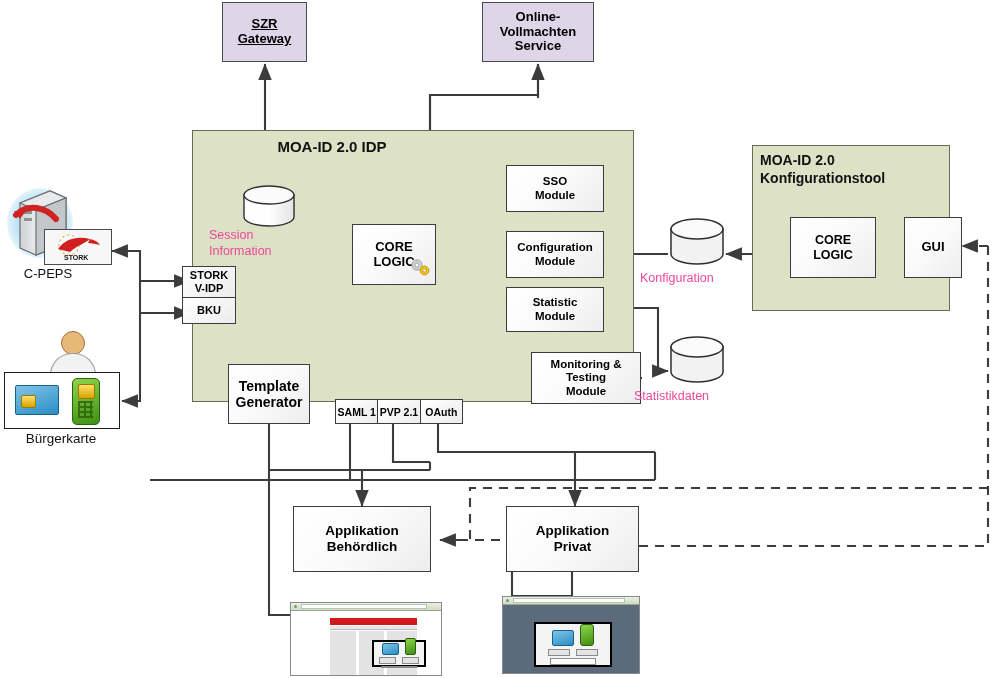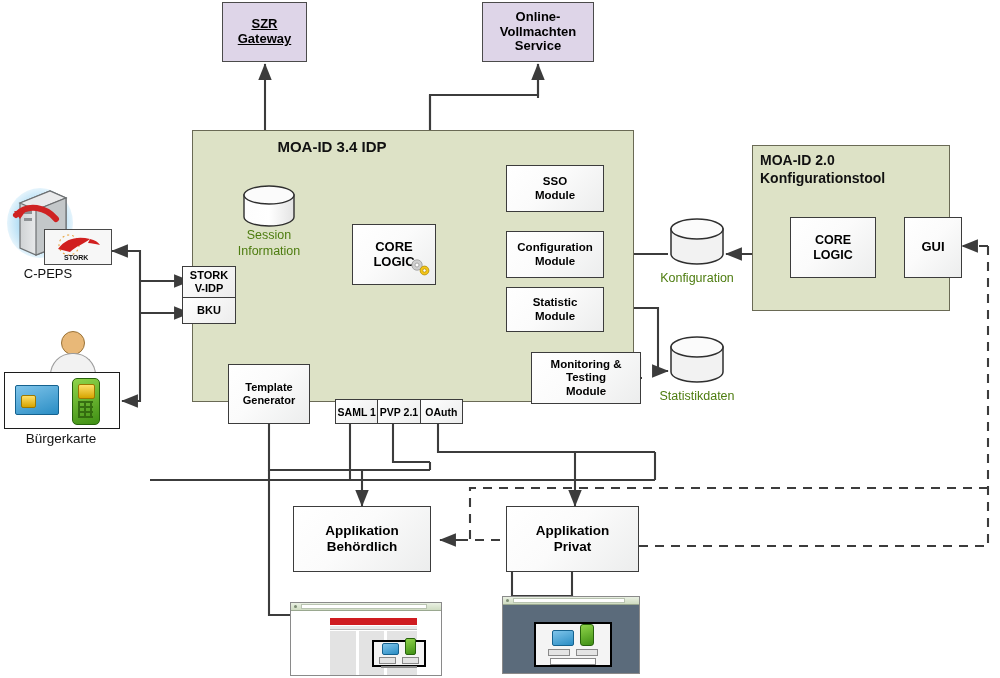--- a/index.html
+++ b/index.html
@@ -20,21 +20,21 @@
   .region{position:absolute;box-sizing:border-box;background:#dde2c6;
           border:1.5px solid #6a6a55;}
   .region-title{position:absolute;font-weight:bold;color:#111;}
 
   .thin{border-width:1.2px;align-items:center;}
   .lbl{position:absolute;text-align:center;font-weight:normal;color:#111;}
 
   
   .cyl{position:absolute;}
   .cyl svg{display:block;}
-  .cyl-label{position:absolute;text-align:center;font-weight:normal;color:#4d7c0f;white-space:nowrap;}
+  .cyl-label{position:absolute;text-align:left;font-weight:normal;color:#ec4899;white-space:nowrap;}
 
   
   .pa-cells{position:absolute;display:flex;box-sizing:border-box;}
   .pa-cell{flex:1;box-sizing:border-box;border:1.2px solid #3c3c3c;
            background:linear-gradient(135deg,#ffffff,#eceded);
            display:flex;align-items:center;justify-content:center;
            font-size:10.5px;font-weight:bold;margin-left:-1.2px;}
   .pa-cell:first-child{margin-left:8px;}
 
   
@@ -176,21 +176,21 @@
 
   <div class="node ext" style="left:482px;top:2px;width:112px;height:60px;font-size:13px;">
     <div>
       <div>Online-</div>
       <div>Vollmachten</div>
       <div>Service</div>
     </div>
   </div>
 
   <div class="region" style="left:192px;top:130px;width:442px;height:272px;"></div>
-  <div class="region-title" style="left:192px;top:138px;width:280px;text-align:center;font-size:15px;">MOA-ID 3.4 IDP</div>
+  <div class="region-title" style="left:192px;top:138px;width:280px;text-align:center;font-size:15px;">MOA-ID 2.0 IDP</div>
 
   <div class="cyl" style="left:241px;top:185px;">
     <svg width="56" height="42" viewBox="0 0 56 42">
       <defs>
         <linearGradient id="cylg" x1="0" y1="0" x2="1" y2="0">
           <stop offset="0" stop-color="#fdfdfd"></stop>
             <stop offset="0.5" stop-color="#ffffff"></stop>
           <stop offset="1" stop-color="#e3e3e3"></stop>
         </linearGradient>
       </defs>
@@ -254,21 +254,21 @@
   <div class="as-cell" style="left:182px;top:266px;width:54px;height:32px;">
     <div>
       <div>STORK</div>
       <div>V-IDP</div>
     </div>
   </div>
   <div class="as-cell" style="left:182px;top:297px;width:54px;height:27px;">
     <div>BKU</div>
   </div>
 
-  <div class="node box" style="left:228px;top:364px;width:82px;height:60px;font-size:11px;">
+  <div class="node box" style="left:228px;top:364px;width:82px;height:60px;font-size:14px;">
     <div>
       <div>Template</div>
       <div>Generator</div>
     </div>
   </div>
 
   <div class="pa-cells" style="left:327px;top:399px;width:136px;height:25px;">
     <div class="pa-cell">SAML 1</div>
     <div class="pa-cell">PVP 2.1</div>
     <div class="pa-cell">OAuth</div>

